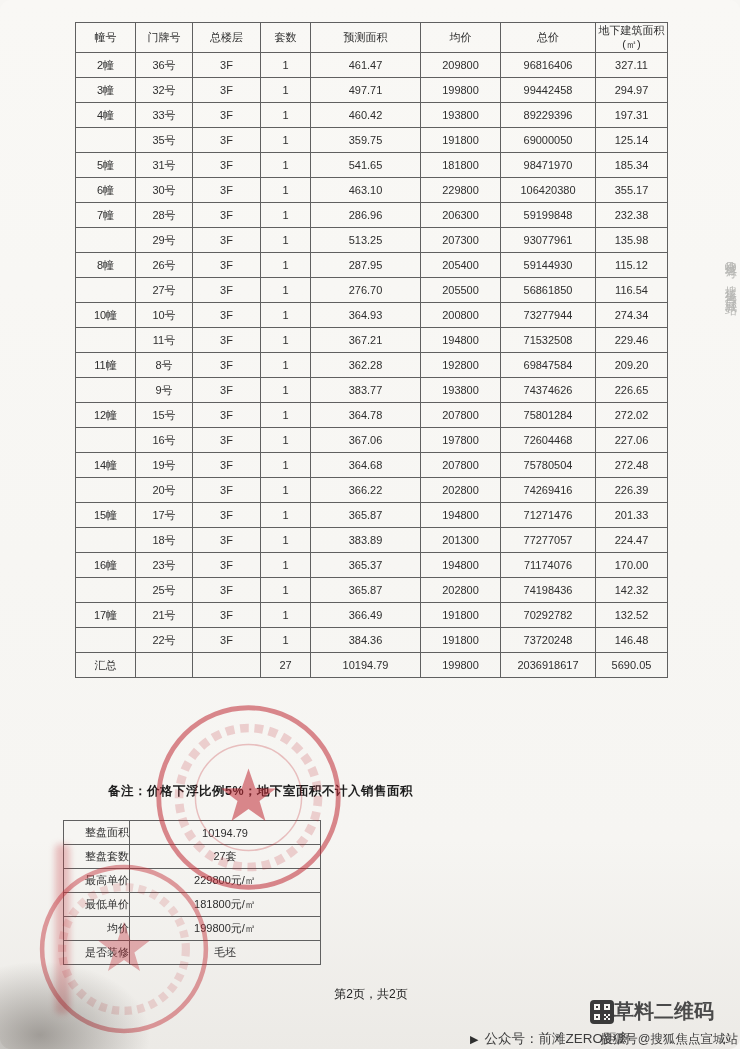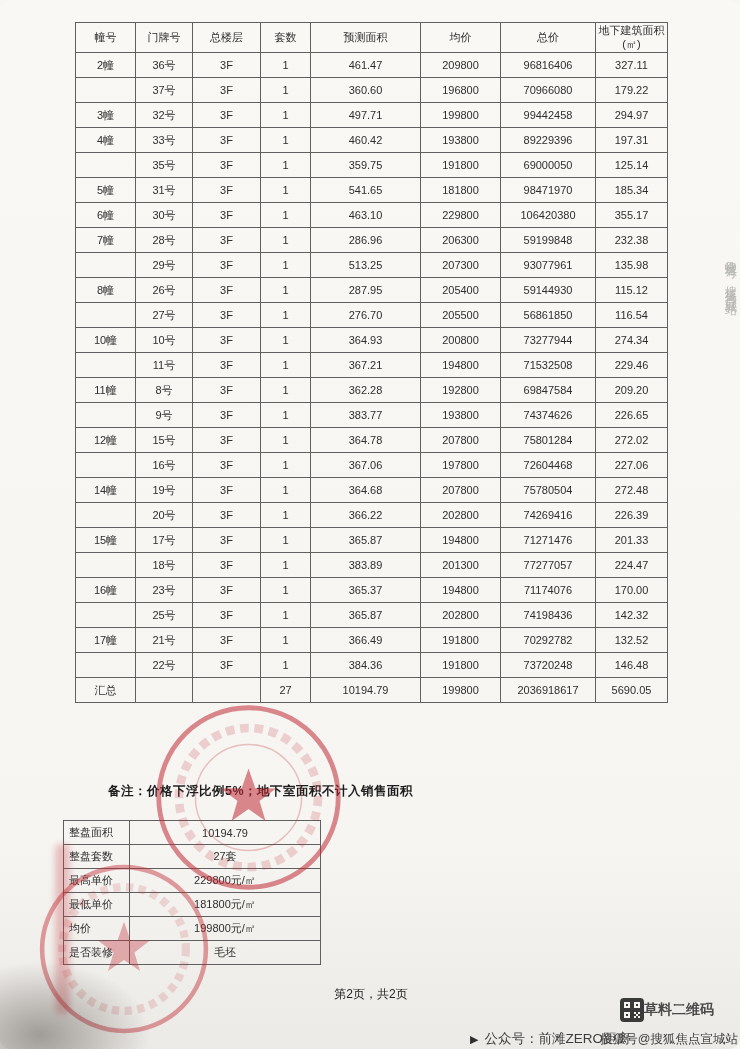--- a/index.html
+++ b/index.html
@@ -39,30 +39,30 @@
   
   table.mini {
     position:absolute; left:63px; top:820px; width:257px;
     border-collapse:collapse; table-layout:fixed;
   }
   table.mini td {
     border:1px solid #606060;
     font-size:11px; color:#2e2e2e;
     height:24px; text-align:center; vertical-align:middle;
   }
-  table.mini td.lbl { text-align:left; padding-left:5px; }
+  table.mini td.lbl { text-align:right; padding-left:5px; }
   
   .page-info {
     position:absolute; left:75px; top:986px; width:592px;
     text-align:center; font-size:12px; color:#222;
   }
   .qr-block {
     position:absolute; right:26px; top:998px;
     display:flex; align-items:center; 
-    color:#4a4a4a; font-weight:bold; font-size:14px;
+    color:#4a4a4a; font-weight:bold; font-size:20px;
   }
   .bottom-line-left {
     position:absolute; left:470px; top:1030px;
     font-size:13.5px; color:#3c3c3c;
     display:flex; align-items:center; gap:6px;
   }
   .bottom-line-right {
     position:absolute; right:2px; top:1031px;
     font-size:12.5px; color:#3c3c3c;
   }
@@ -123,30 +123,20 @@
           <td>2幢</td>
           <td>36号</td>
           <td>3F</td>
           <td>1</td>
           <td>461.47</td>
           <td>209800</td>
           <td>96816406</td>
           <td>327.11</td>
         </tr>
         <tr>
-          <td></td>
-          <td>37号</td>
-          <td>3F</td>
-          <td>1</td>
-          <td>360.60</td>
-          <td>196800</td>
-          <td>70966080</td>
-          <td>179.22</td>
-        </tr>
-        <tr>
           <td>3幢</td>
           <td>32号</td>
           <td>3F</td>
           <td>1</td>
           <td>497.71</td>
           <td>199800</td>
           <td>99442458</td>
           <td>294.97</td>
         </tr>
         <tr>

